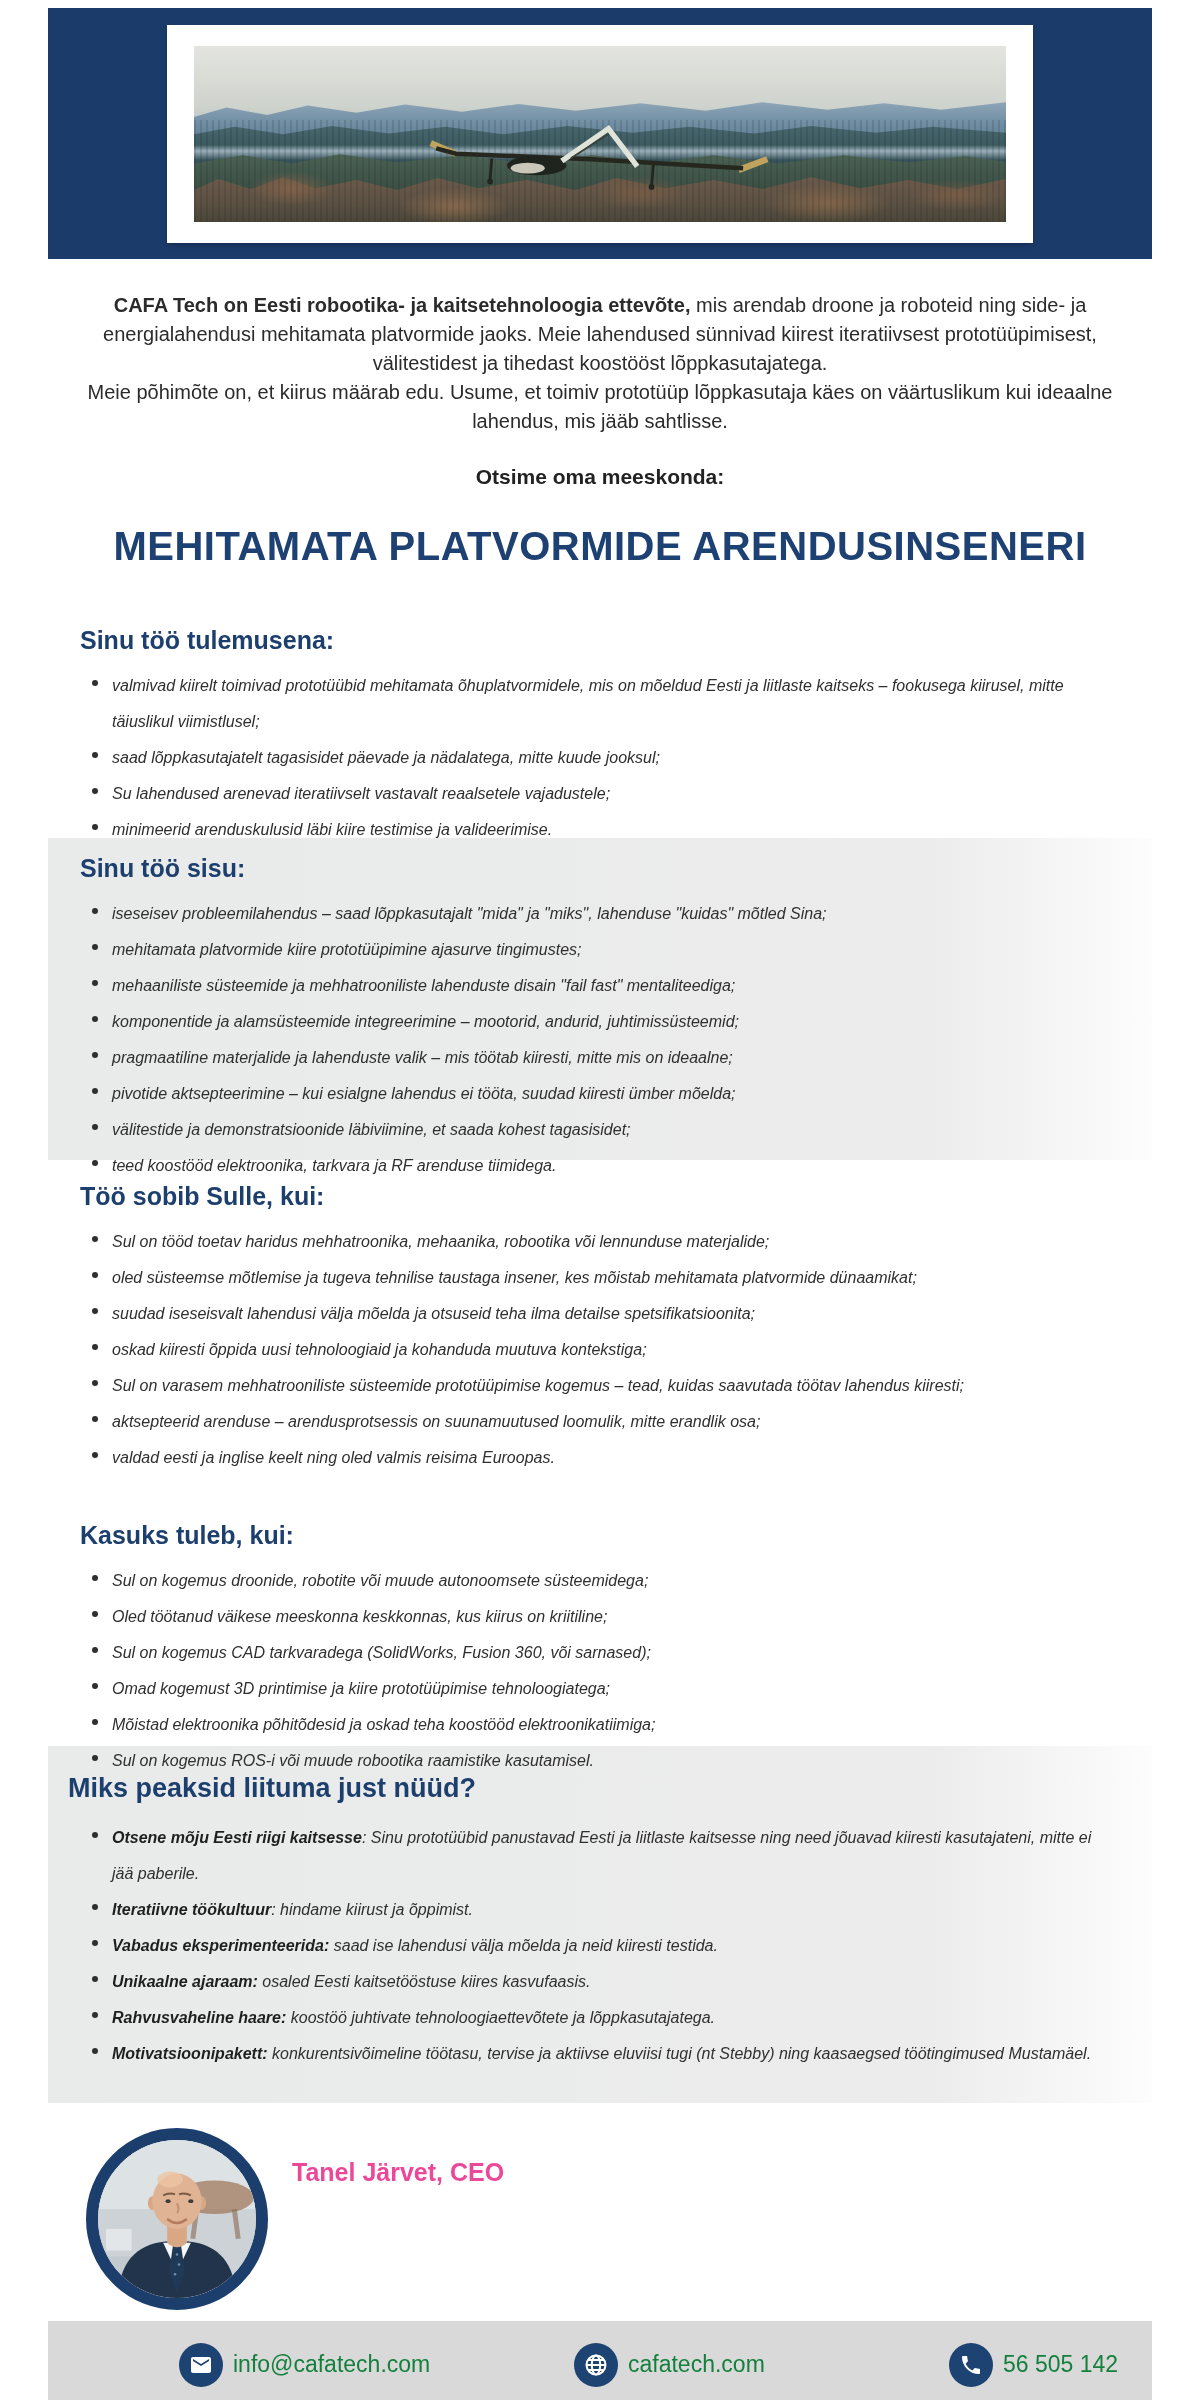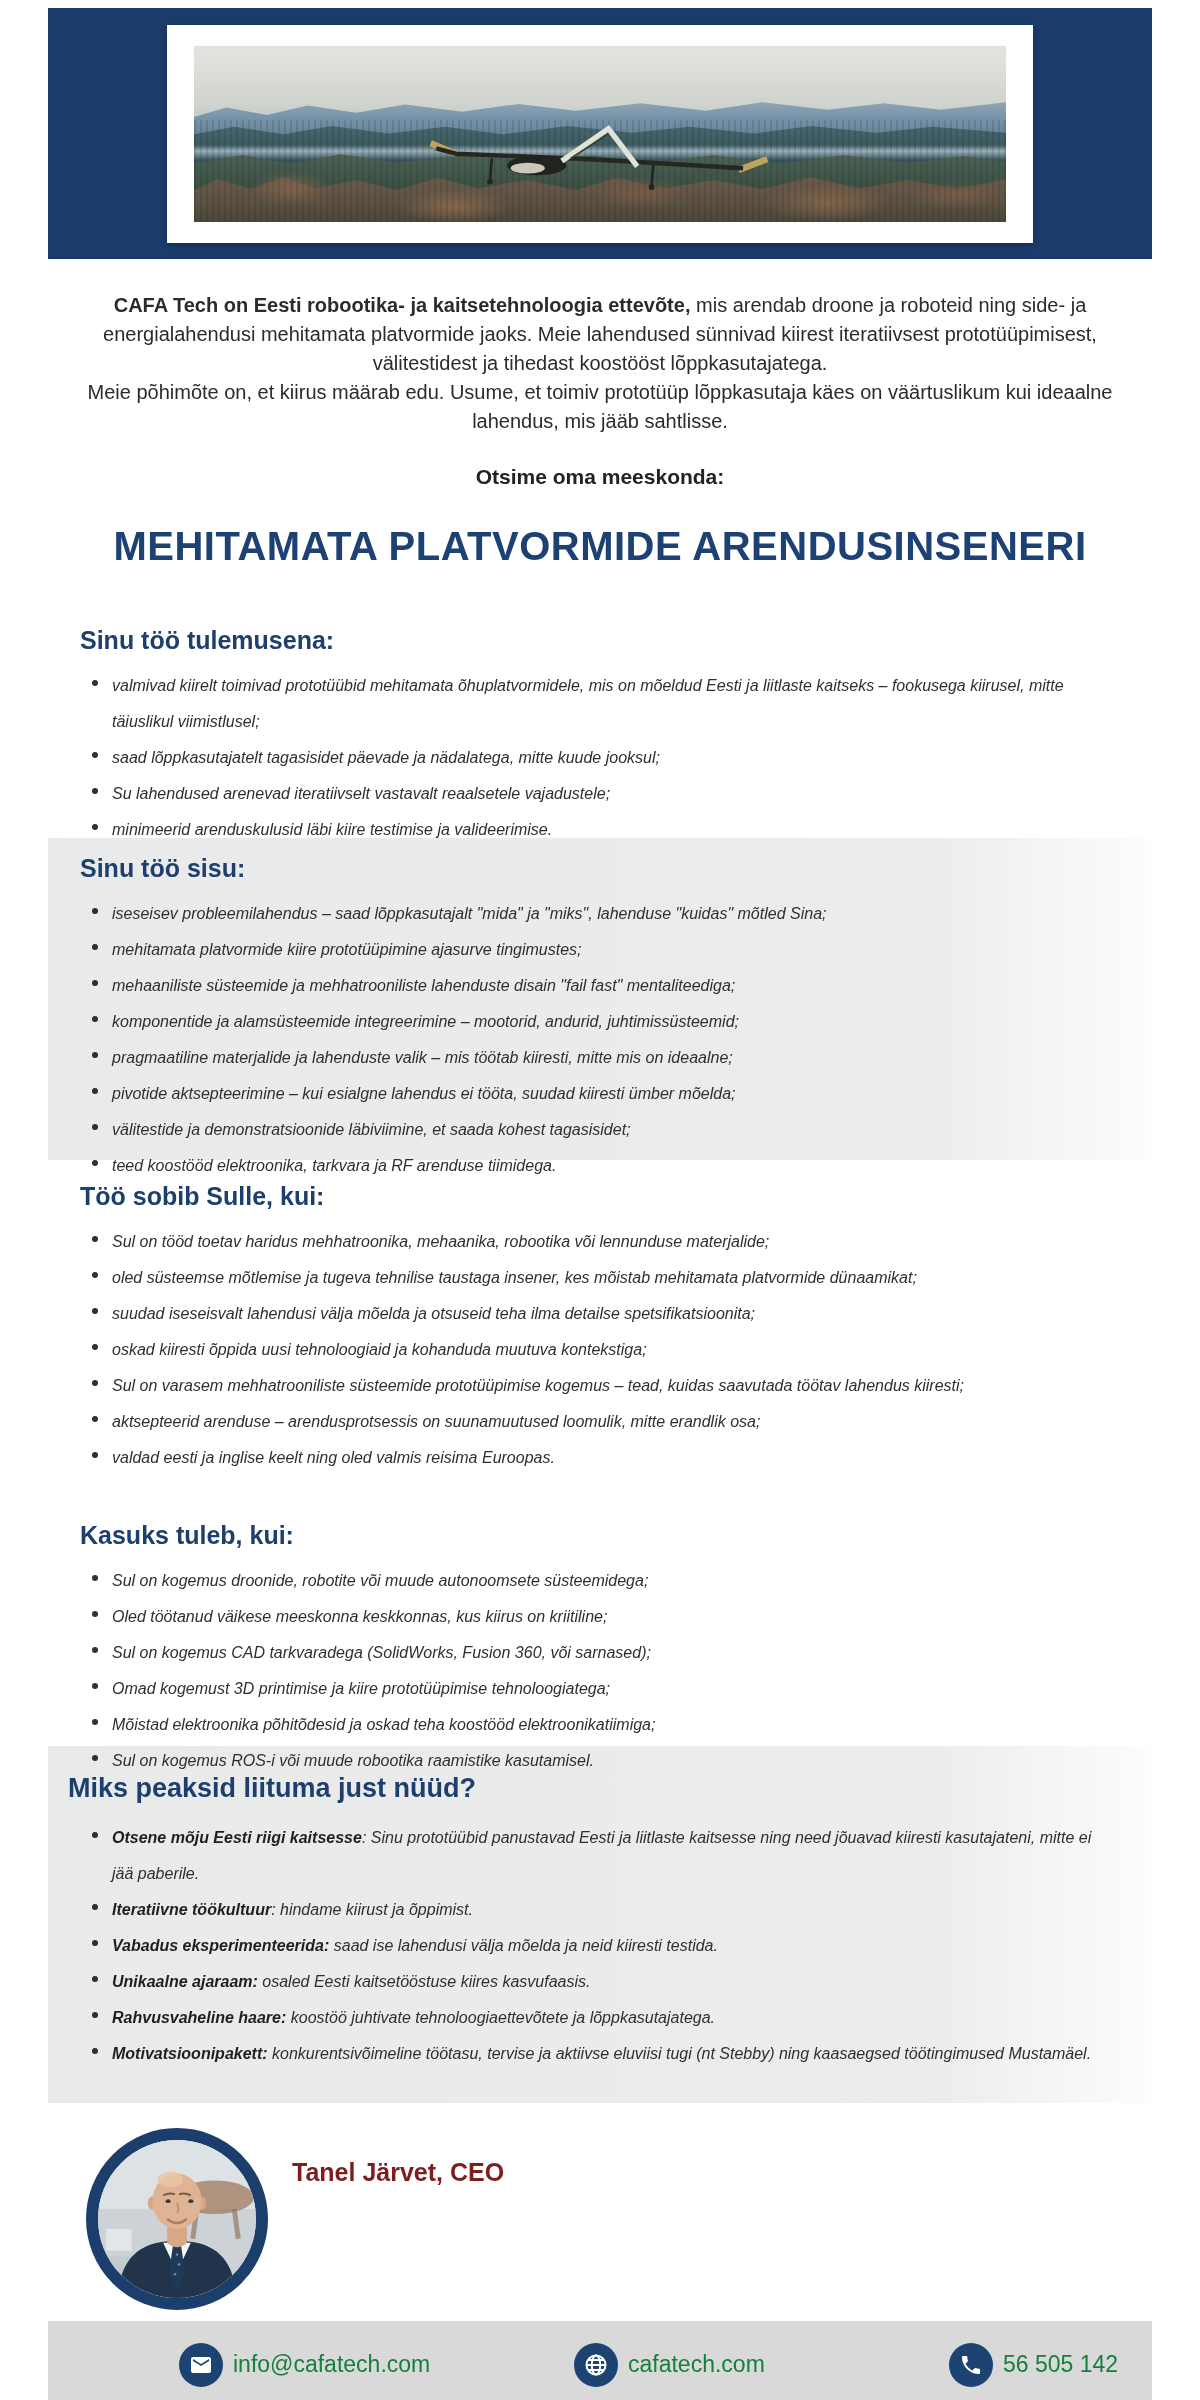--- a/index.html
+++ b/index.html
@@ -50,21 +50,21 @@
   .sec-4{height:235px;padding-top:8px;}
   .sec-5{height:357px;padding-top:24px;background:linear-gradient(90deg,#e9eaea 0%,#ececec 80%,#fafafa 97%,#fdfdfd 100%);}
   .sec-5 h2{padding-left:20px;font-size:27px;line-height:36px;}
   .sec-5 ul{margin-top:14px;}
 
   
   .quote-sec{height:218px;box-sizing:border-box;display:flex;padding:25px 40px 0 38px;background:#ffffff;}
   .avatar{flex:0 0 auto;width:158px;height:158px;border:12px solid #1c3e6d;border-radius:50%;overflow:hidden;background:#cfd4d8;}
   .quote-body{margin-left:24px;padding-top:18px;}
   .quote-text{margin:0;max-width:950px;font-size:25px;line-height:44px;font-weight:800;color:#1d1d1d;}
-  .quote-author{margin:10px 0 0;font-size:25px;line-height:32px;font-weight:800;color:#7f1d1d;}
+  .quote-author{margin:10px 0 0;font-size:25px;line-height:32px;font-weight:800;color:#ec4899;}
 
   
   .footer{position:relative;height:87px;background:#d9d9d9;}
   .contact{position:absolute;top:0;height:87px;display:flex;align-items:center;gap:10px;}
   .contact.email{left:131px;} .contact.web{left:526px;} .contact.phone{left:901px;}
   .cicon{width:44px;height:44px;border-radius:50%;background:#1d4373;display:flex;align-items:center;justify-content:center;}
   .cicon svg{display:block;}
   .contact-text{font-size:23px;color:#15803d;}
 </style>
 </head>

